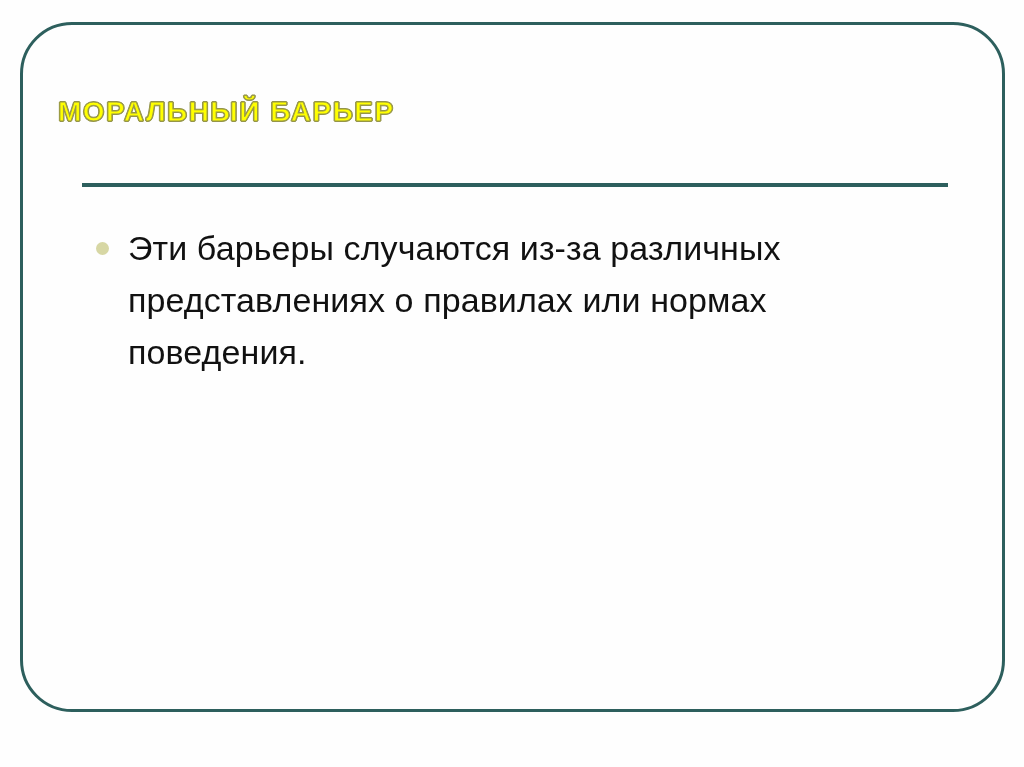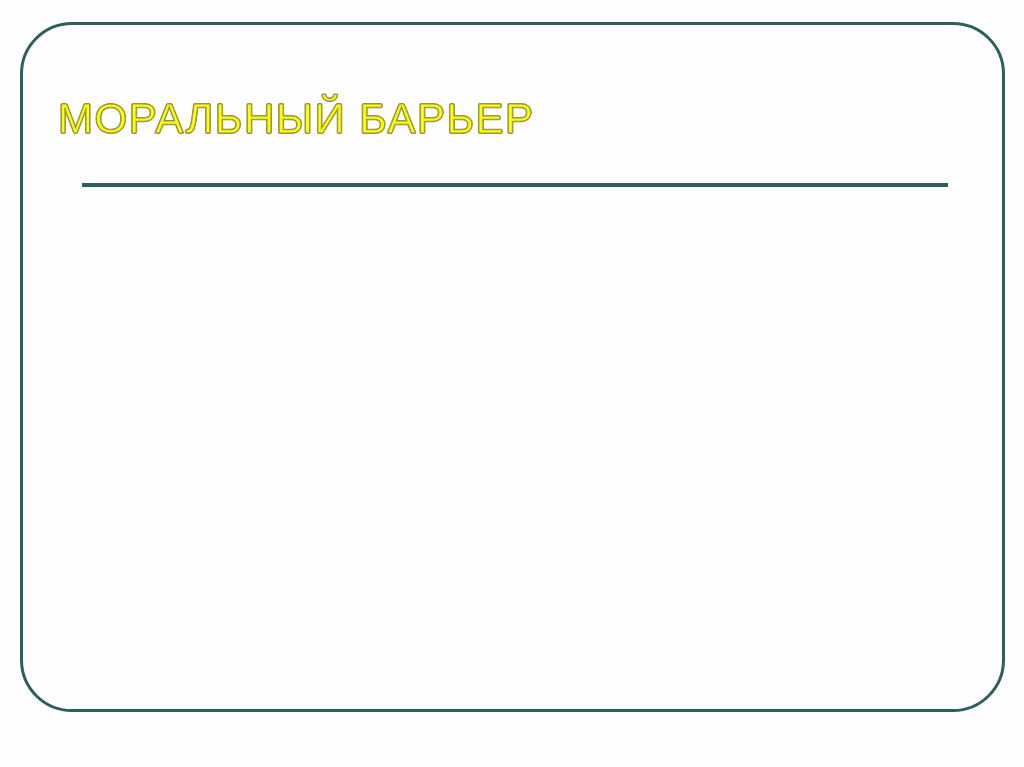--- a/index.html
+++ b/index.html
@@ -34,22 +34,22 @@
     background: transparent;
     pointer-events: none;
   }
 
   
   #title {
     position: absolute;
     left: 58px;
     top: 97px;
     width: 900px;
-    font-size: 42px;
-    font-weight: normal;
+    font-size: 28px;
+    font-weight: bold;
     line-height: 1.05;
     letter-spacing: 1.5px;
     color: #ffff00;
     text-transform: uppercase;
     white-space: nowrap;
     -webkit-text-stroke: 1px #9a9a4a;
     text-shadow:
        1px 0 0 #8f8f46,
       -1px 0 0 #8f8f46,
        0 1px 0 #8f8f46,
@@ -102,14 +102,20 @@
 <body>
 
 <div id="slide">
 
   <div id="slide-frame"></div>
 
   <div id="title">МОРАЛЬНЫЙ БАРЬЕР</div>
 
   <div id="title-divider"></div>
 
+  <ul id="body-list">
+    <li class="bullet-item">
+      <span class="bullet-marker"></span>
+      <span class="bullet-text">Эти барьеры случаются из-за различных представлениях о правилах или нормах поведения.</span>
+    </li>
+  </ul>
 
 </div>
 
 </body></html>

